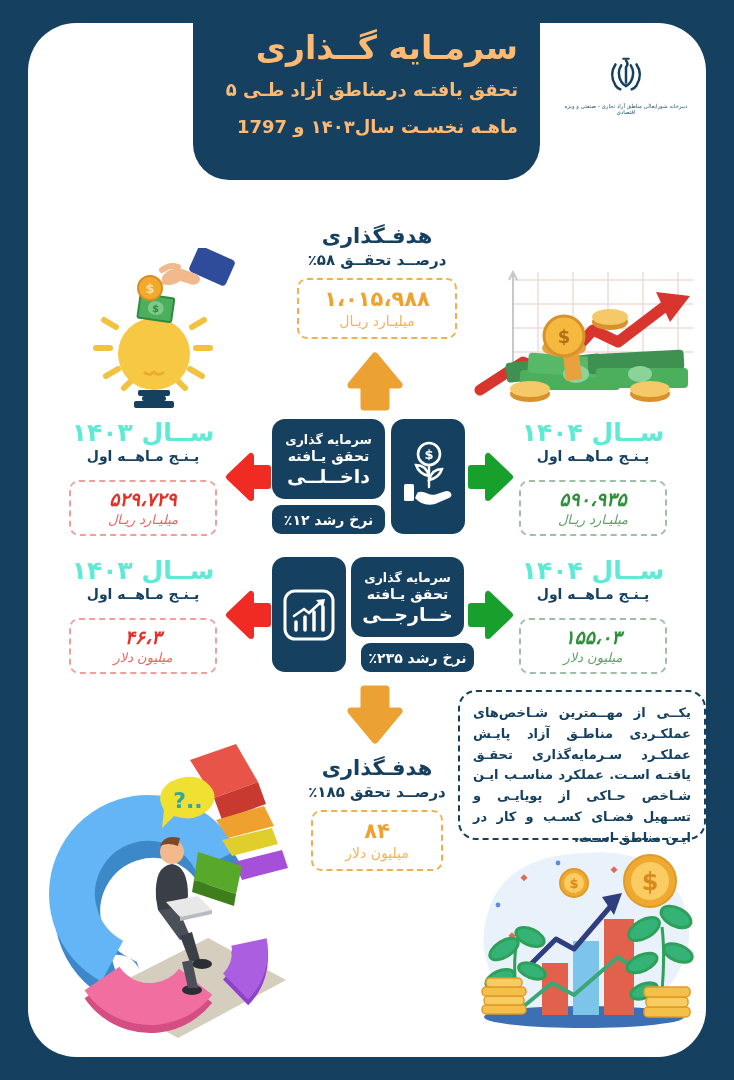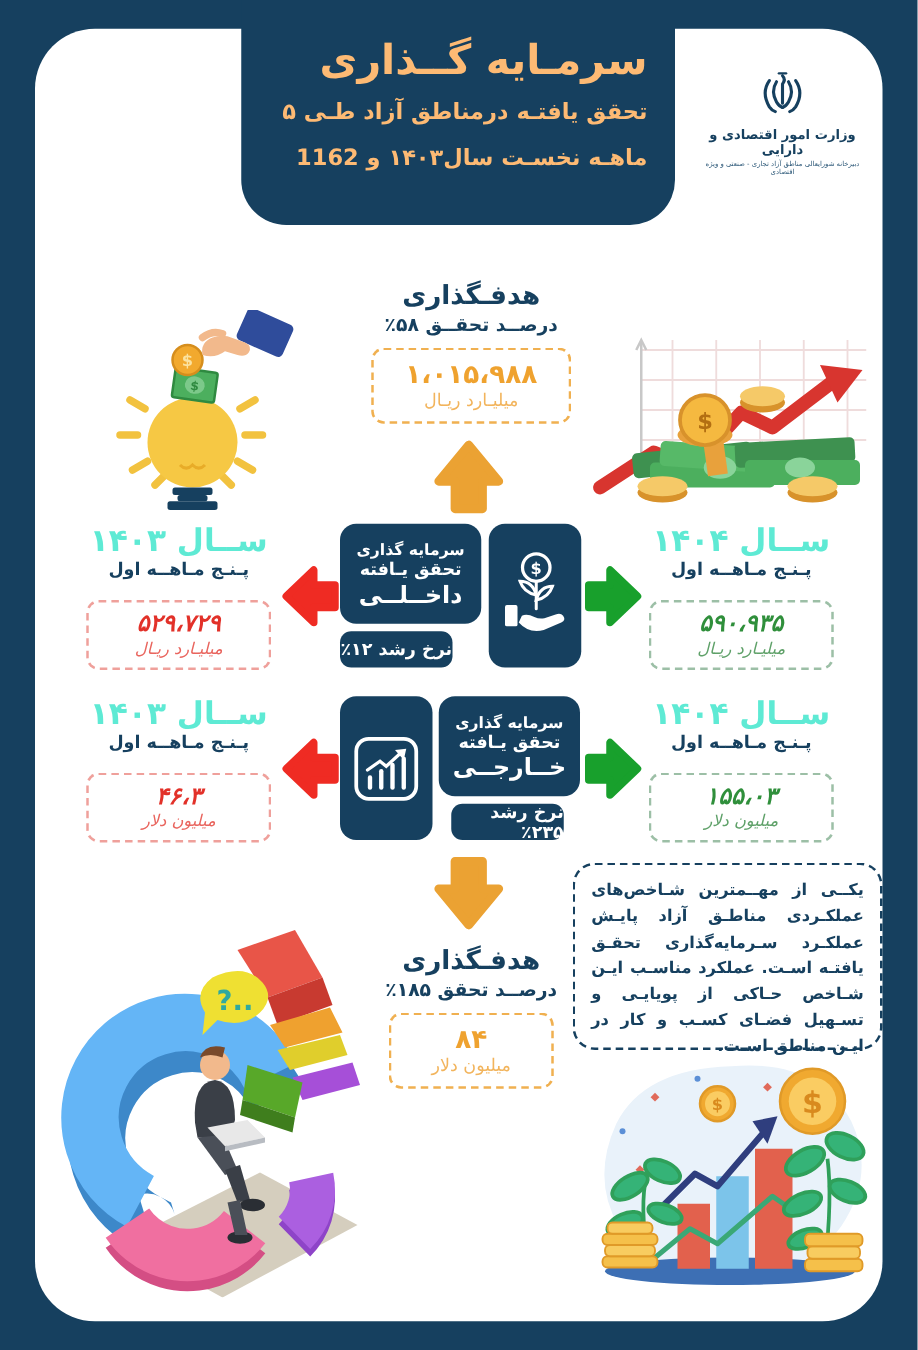--- a/index.html
+++ b/index.html
@@ -52,21 +52,21 @@
 
   .lblbox {
     position: absolute; width: 113px; height: 80px; background: #16405F;
     border-radius: 13px; color: #fff; direction: rtl; text-align: center;
     display: flex; flex-direction: column; justify-content: center; gap: 1px;
   }
   .lblbox .l1 { font-size: 12.5px; font-weight: bold; }
   .lblbox .l2 { font-size: 14px; font-weight: bold; }
   .lblbox .l3 { font-size: 19px; font-weight: bold; }
   .growbox {
-    position: absolute; width: 90px; height: 29px; background: #16405F;
+    position: absolute; width: 113px; height: 29px; background: #16405F;
     border-radius: 9px; color: #fff; font-size: 14px; font-weight: bold;
     display: flex; align-items: center; justify-content: center; direction: rtl;
   }
   .iconbox {
     position: absolute; width: 74px; height: 115px; background: #16405F;
     border-radius: 13px; display: flex; align-items: center; justify-content: center;
   }
   .arrow { position: absolute; }
 
   .note {
@@ -79,35 +79,34 @@
 </style>
 </head>
 <body>
 
 <div class="page">
   <div class="content"></div>
 
   <div class="hdr">
     <div class="hdr-title">سرمـایه گــذاری</div>
     <div class="hdr-sub">تحقق یافتـه درمناطق آزاد طـی ۵</div>
-    <div class="hdr-sub">ماهـه نخسـت سال۱۴۰۳ و 1162</div>
+    <div class="hdr-sub">ماهـه نخسـت سال۱۴۰۳ و 1797</div>
   </div>
 
   <div class="logo">
     <svg width="44" height="44" viewBox="0 0 46 46">
       <g stroke="#16405F" fill="none" stroke-width="2.6" stroke-linecap="round">
         <path d="M23 9 q3 3 0 7 v16"></path>
         <path d="M20 7 h6" stroke-width="2"></path>
         <path d="M18 14 q-5 8 0 17 q2 3.5 5 4.5"></path>
         <path d="M28 14 q5 8 0 17 q-2 3.5 -5 4.5"></path>
         <path d="M12 13 q-7 10 0 22 q2 3 5 4"></path>
         <path d="M34 13 q7 10 0 22 q-2 3 -5 4"></path>
       </g>
     </svg>
-    <div class="logo-org">وزارت امور اقتصادی و دارایی</div>
     <div class="logo-sub">دبیرخانه شورایعالی مناطق آزاد تجاری - صنعتی و ویژه اقتصادی</div>
   </div>
 
   <div class="target" style="left:277px; top:224px;">
     <div class="target-title">هدفـگذاری</div>
     <div class="target-sub">درصــد تحقــق ۵۸٪</div>
     <div class="dash-box">
       <div class="val">۱،۰۱۵،۹۸۸</div>
       <div class="unit">میلیـارد ریـال</div>
     </div>

